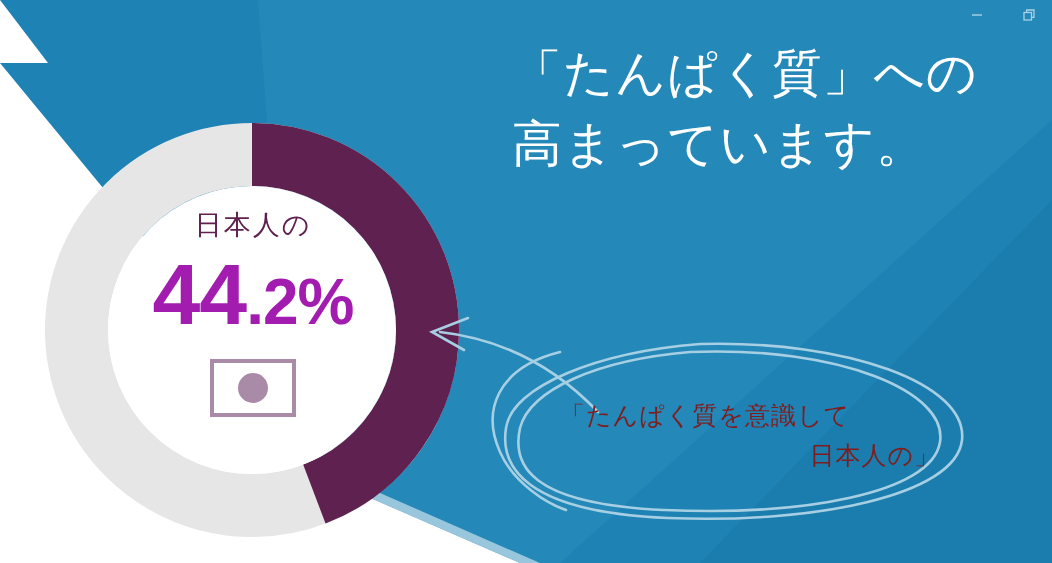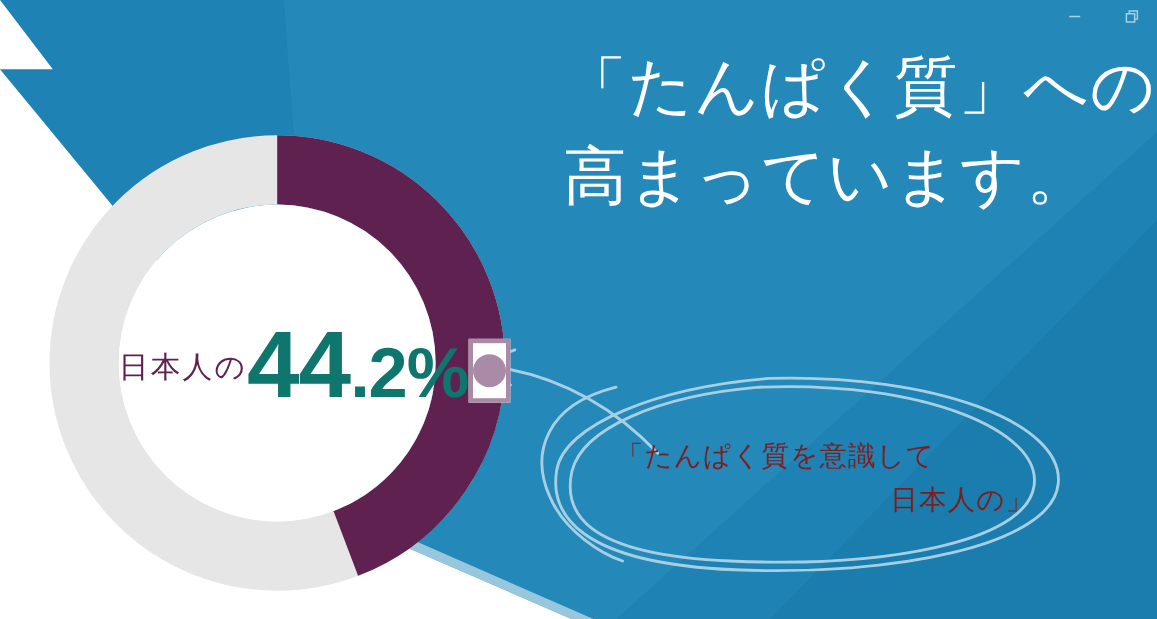--- a/index.html
+++ b/index.html
@@ -48,34 +48,34 @@
   .win-btn svg { display: block; }
 
   
   .donut-center {
     position: absolute;
     left: 108px;
     top: 196px;
     width: 290px;
     height: 260px;
     display: flex;
-    flex-direction: row;
+    flex-direction: column;
     align-items: center;
     z-index: 20;
   }
   .donut-label {
     color: #5E2150;
     font-size: 27px;
     letter-spacing: 2px;
     line-height: 1;
     margin-top: 16px;
     white-space: nowrap;
   }
   .donut-value {
-    color: #0f766e;
+    color: #a21caf;
     font-weight: bold;
     line-height: 1;
     margin-top: 12px;
     display: flex;
     align-items: baseline;
     white-space: nowrap;
   }
   .dv-int { font-size: 86px; letter-spacing: -1px; }
   .dv-frac { font-size: 64px; letter-spacing: -1px; }
 
@@ -98,21 +98,21 @@
   }
 
   
   .headline {
     position: absolute;
     left: 512px;
     top: 38px;
     width: 520px;
     z-index: 30;
     color: #ffffff;
-    font-size: 58px;
+    font-size: 50px;
     line-height: 1.42;
     letter-spacing: 1px;
   }
   .headline .line { display: block; white-space: nowrap; }
 
   
   .quote {
     position: absolute;
     left: 560px;
     top: 396px;

